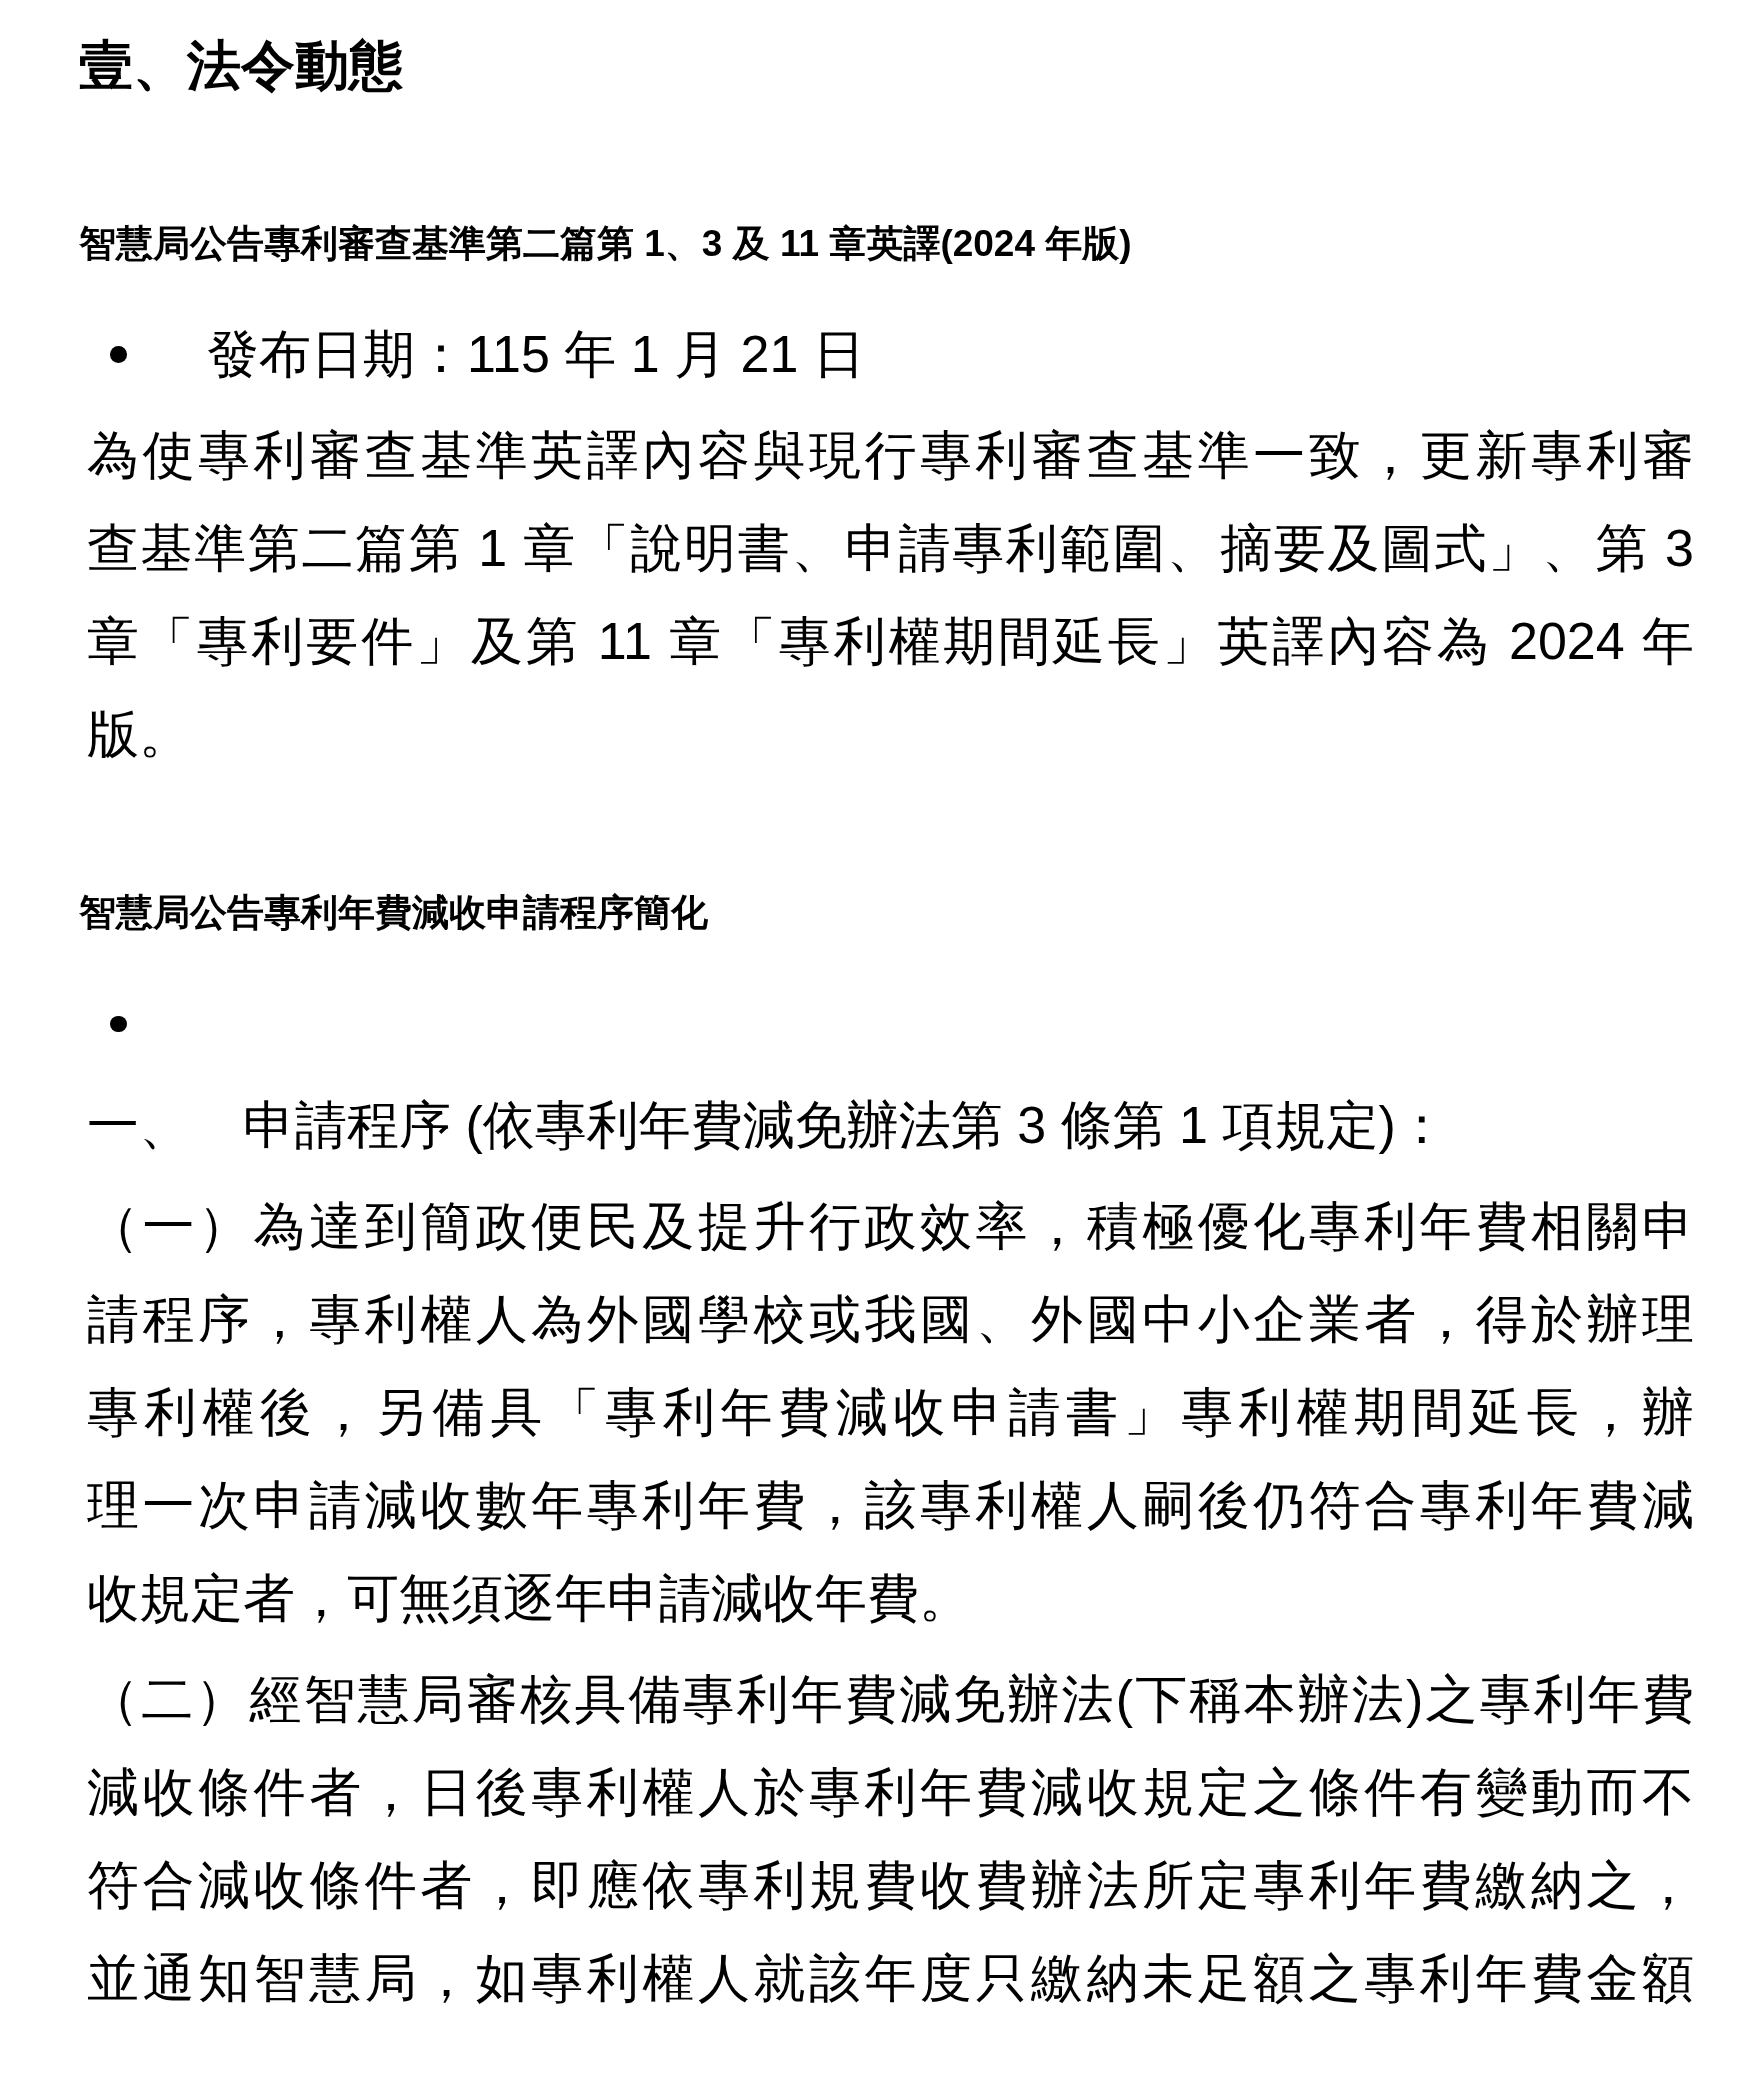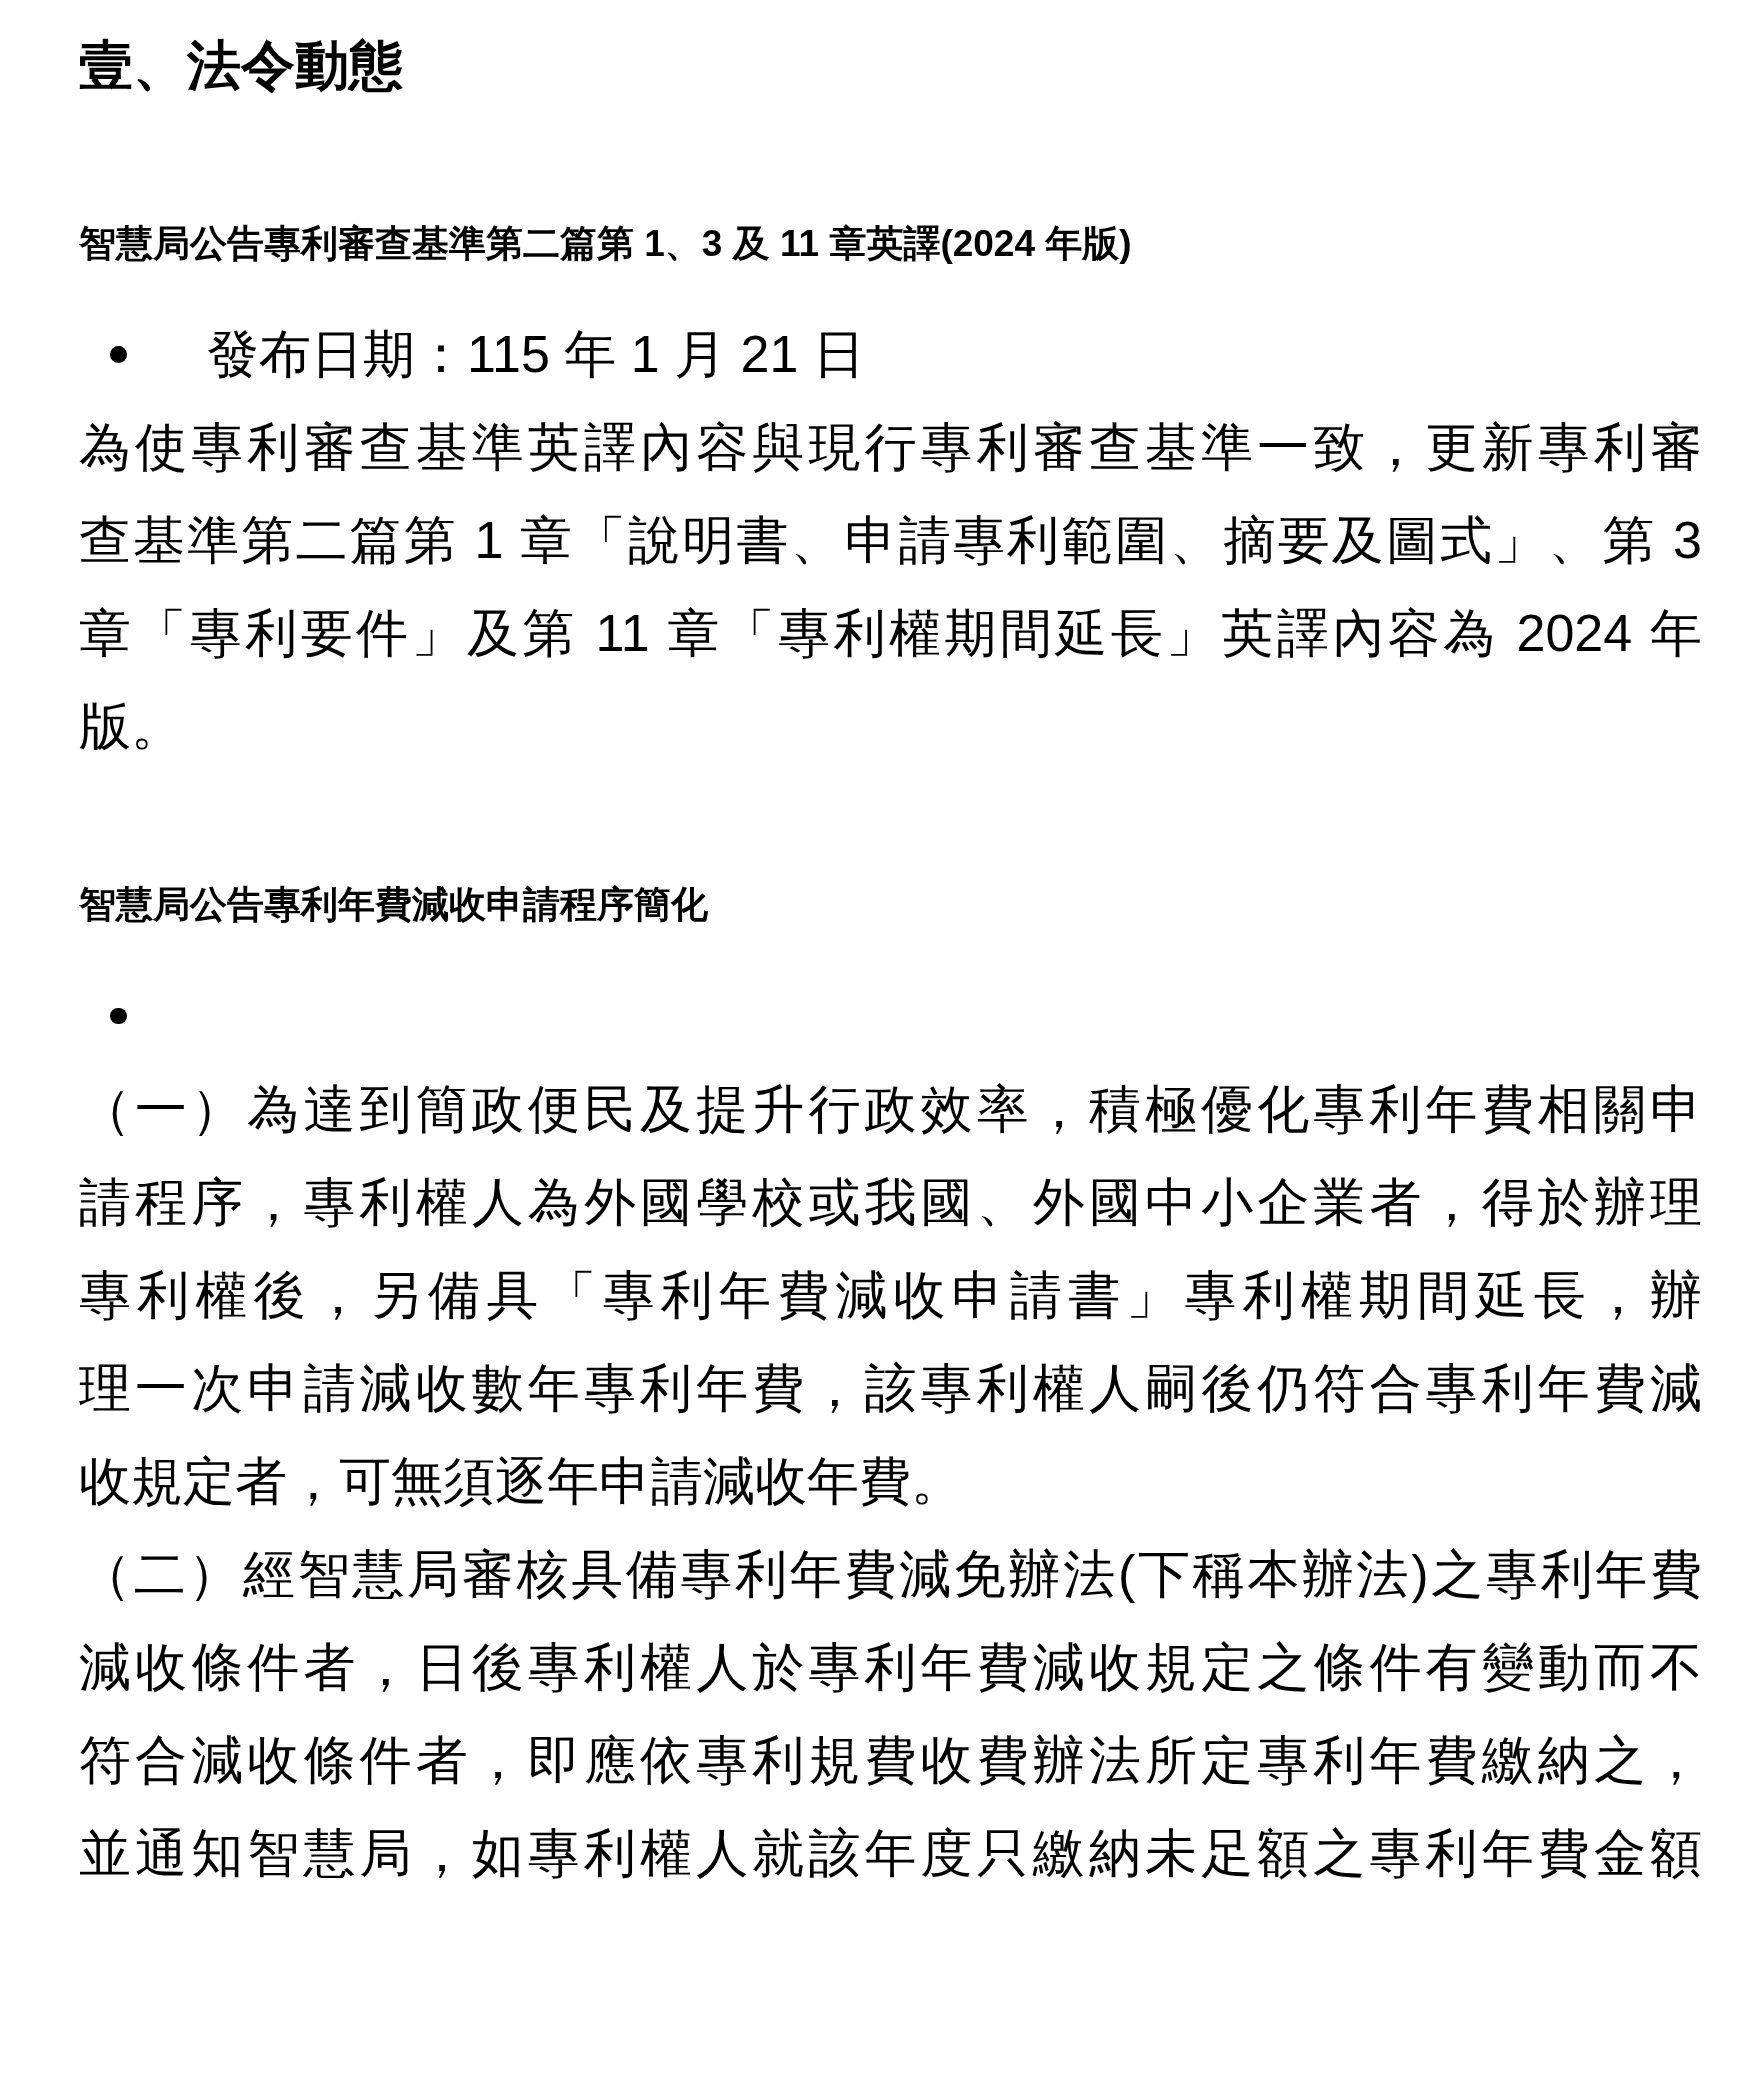--- a/index.html
+++ b/index.html
@@ -45,21 +45,21 @@
   }
   .bullet-dot {
     position: absolute;
     left: 31px;
     top: 38px;
     width: 16.7px;
     height: 16.7px;
     border-radius: 50%;
     background: #000000;
   }
-  .para { margin: 0; }
+  .para { margin: 8px; }
   .line {
     height: 93px;
     overflow: hidden;
     text-align: justify;
     text-align-last: justify;
   }
   .line.para-end {
     text-align: left;
     text-align-last: left;
   }
@@ -87,20 +87,23 @@
     </div>
   </section>
 
   <section>
     <h2 class="sec-heading">智慧局公告專利年費減收申請程序簡化</h2>
 
     <div class="bullet-item">
       <span class="bullet-dot"></span>
     </div>
 
+    <div class="para">
+      <div class="line para-end">一、　申請程序 (依專利年費減免辦法第 3 條第 1 項規定)：</div>
+    </div>
 
     <div class="para">
       <div class="line">（一）為達到簡政便民及提升行政效率，積極優化專利年費相關申</div>
       <div class="line">請程序，專利權人為外國學校或我國、外國中小企業者，得於辦理</div>
       <div class="line">專利權後，另備具「專利年費減收申請書」專利權期間延長，辦</div>
       <div class="line">理一次申請減收數年專利年費，該專利權人嗣後仍符合專利年費減</div>
       <div class="line para-end">收規定者，可無須逐年申請減收年費。</div>
     </div>
 
     <div class="para">

